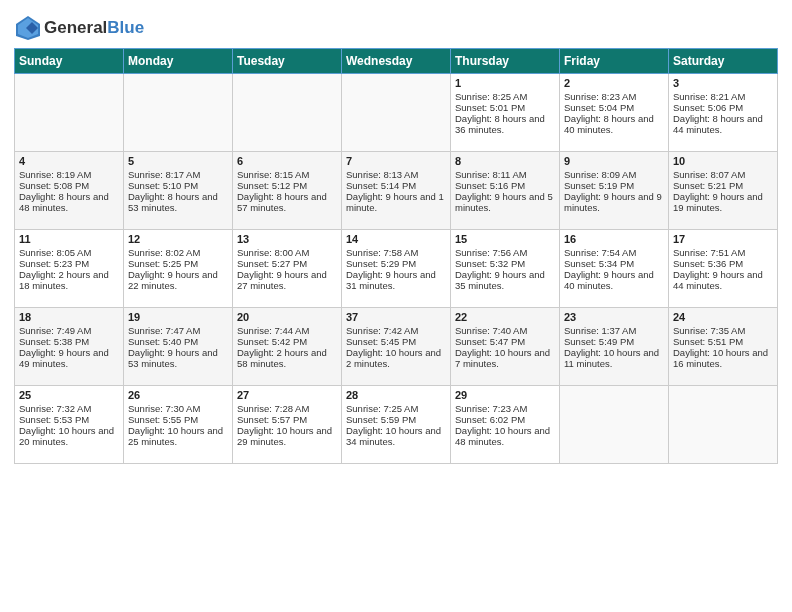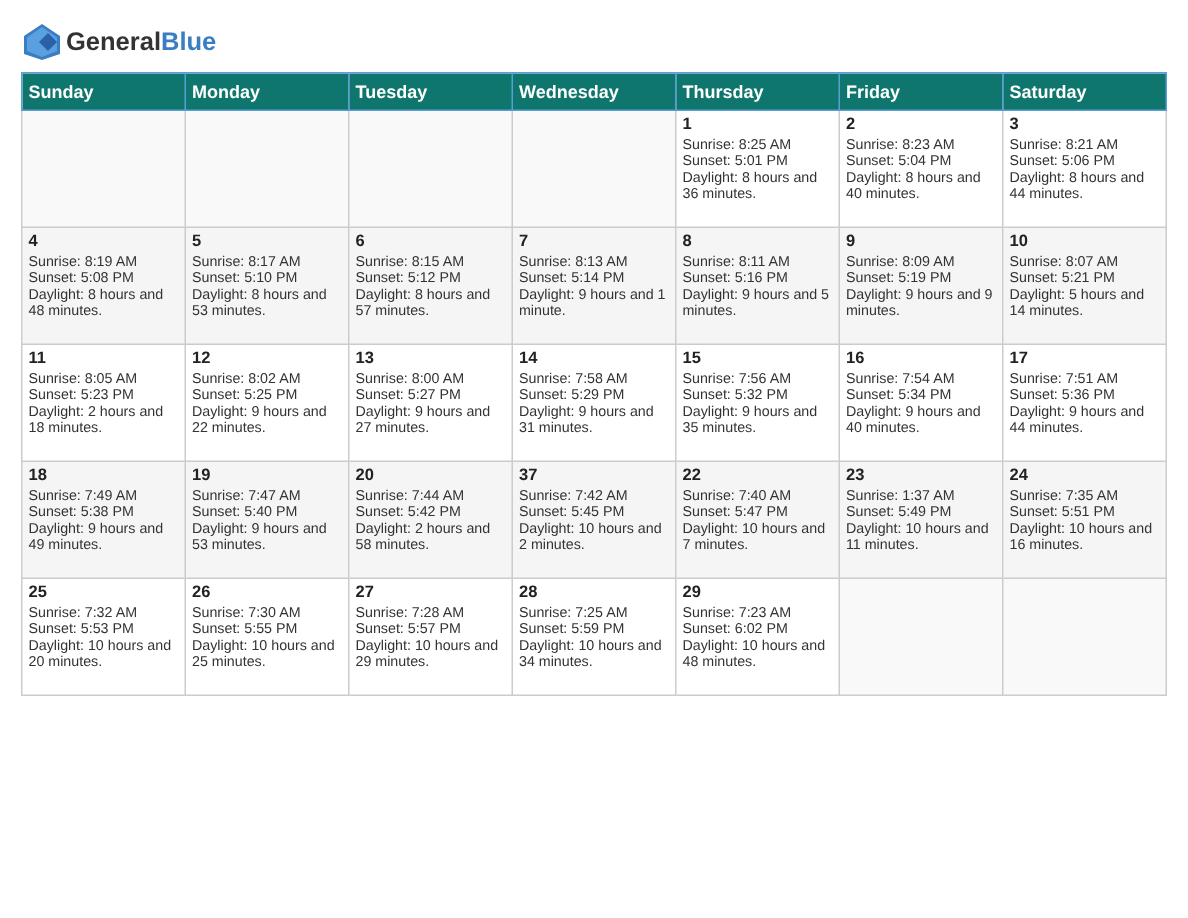--- a/index.html
+++ b/index.html
@@ -172,21 +172,21 @@
           <td>
             <span class="day-num">9</span>
             <div>Sunrise: 8:09 AM</div>
             <div>Sunset: 5:19 PM</div>
             <div>Daylight: 9 hours and 9 minutes.</div>
           </td>
           <td>
             <span class="day-num">10</span>
             <div>Sunrise: 8:07 AM</div>
             <div>Sunset: 5:21 PM</div>
-            <div>Daylight: 5 hours and 14 minutes.</div>
+            <div>Daylight: 9 hours and 19 minutes.</div>
           </td>
         </tr>
         <tr>
           <td>
             <span class="day-num">11</span>
             <div>Sunrise: 8:05 AM</div>
             <div>Sunset: 5:23 PM</div>
             <div>Daylight: 2 hours and 18 minutes.</div>
           </td>
           <td>

